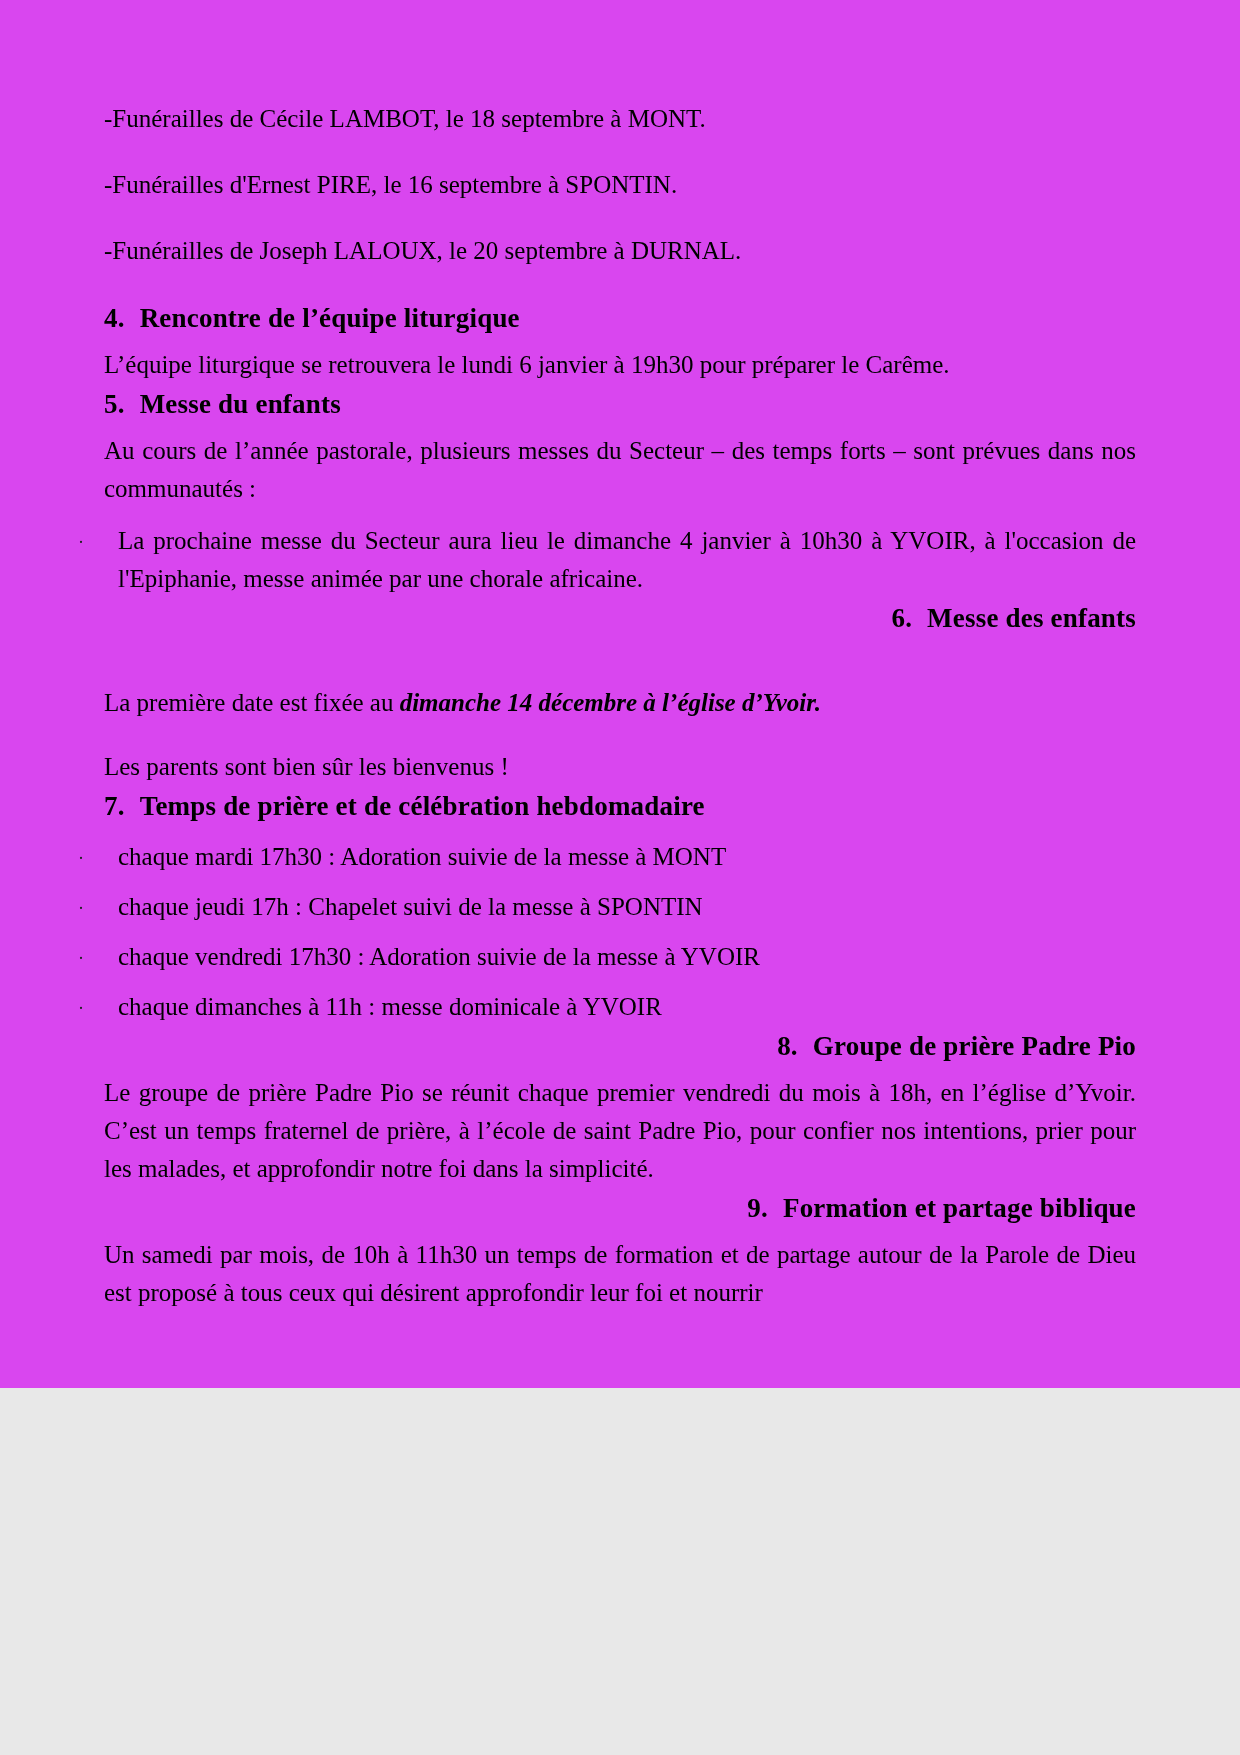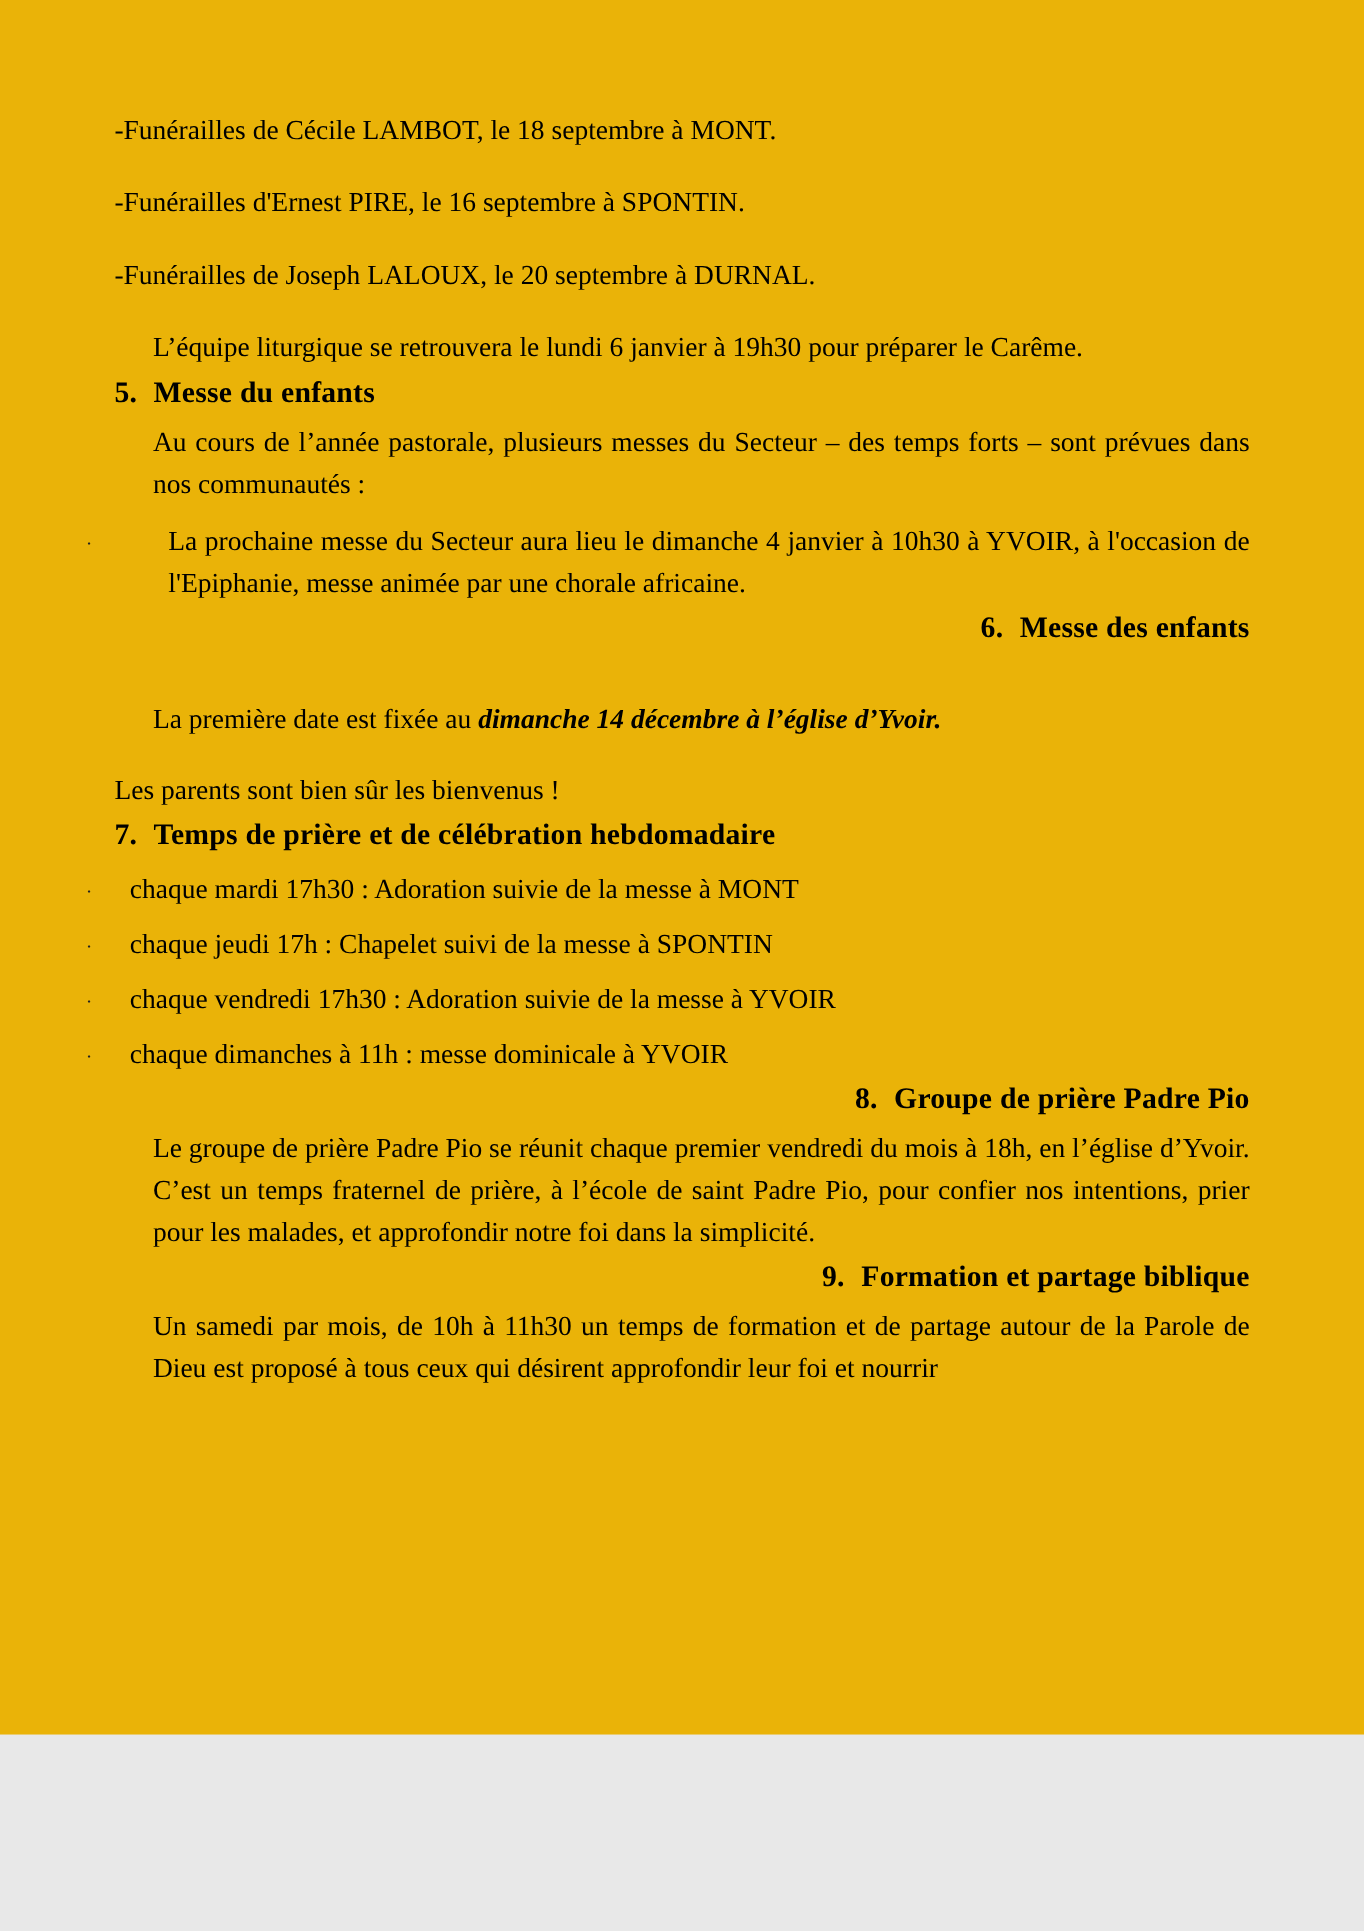--- a/index.html
+++ b/index.html
@@ -1,40 +1,40 @@
 <!DOCTYPE html>
 <html><head>
 <meta charset="utf-8">
 <style>
   html,body{margin:0;padding:0;background:#e8e8e8;}
   .page{
     position:relative;
     width:1240px;
-    height:1577px;
+    height:1388px;
     margin:0 auto;
-    background:#eab308;
+    background:#d946ef;
     color:#000000;
     font-family:"Liberation Serif","DejaVu Serif",serif;
     font-size:25px;
     line-height:38px;
     box-sizing:border-box;
     padding:100px 104px 0 104px;
     overflow:hidden;
   }
   p{margin:0;}
   .funeral{margin:0 0 28px 0;}
   h2.sec{
     font-size:27px;
     line-height:40px;
     font-weight:700;
     margin:0;
     letter-spacing:0.2px;
   }
   .sec .num{display:inline-block;margin-right:15px;}
-  .para{text-align:justify;margin-left:35px;}
+  .para{text-align:justify;}
   .mt-xs{margin-top:8px;}
   .mt-sm{margin-top:14px;}
   .mt-md{margin-top:26px;}
   .mt-lg{margin-top:40px;text-align:right;}
   .mt-xl{margin-top:46px;}
   .bullet{position:relative;padding-left:14px;}
   .bullet .marker{
     position:absolute;
     left:-26px;
     top:1px;
@@ -48,20 +48,21 @@
 </style>
 </head>
 <body>
 
 <div class="page">
 
   <p class="funeral">-Funérailles de Cécile LAMBOT, le 18 septembre à MONT.</p>
   <p class="funeral">-Funérailles d'Ernest PIRE, le 16 septembre à SPONTIN.</p>
   <p class="funeral">-Funérailles de Joseph LALOUX, le 20 septembre à DURNAL.</p>
 
+  <h2 class="sec mt-sm"><span class="num">4.</span><span>Rencontre de l’équipe liturgique</span></h2>
   <p class="para mt-xs">L’équipe liturgique se retrouvera le lundi 6 janvier à 19h30 pour préparer le Carême.</p>
 
   <h2 class="sec mt-xl"><span class="num">5.</span><span>Messe du enfants</span></h2>
   <p class="para mt-xs">Au cours de l’année pastorale, plusieurs messes du Secteur – des temps forts – sont prévues dans nos communautés :</p>
   <div class="bullet mt-sm">
     <span class="marker">·</span>
     <p class="para">La prochaine messe du Secteur aura lieu le dimanche 4 janvier à 10h30 à YVOIR, à l'occasion de l'Epiphanie, messe animée par une chorale africaine.</p>
   </div>
 
   <h2 class="sec mt-lg"><span class="num">6.</span><span>Messe des enfants</span></h2>

